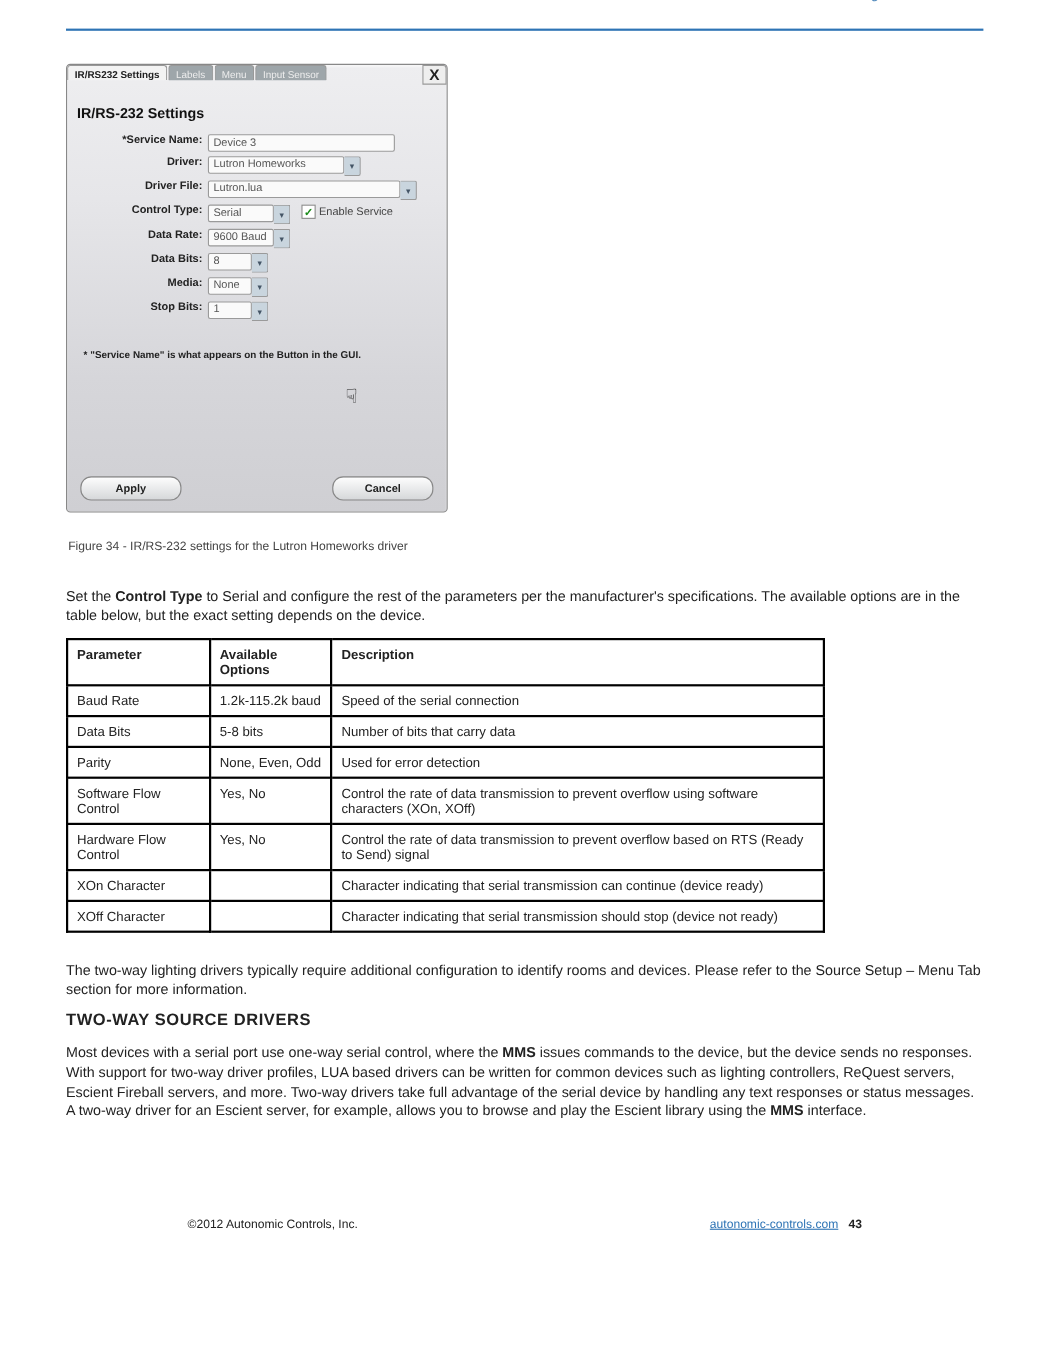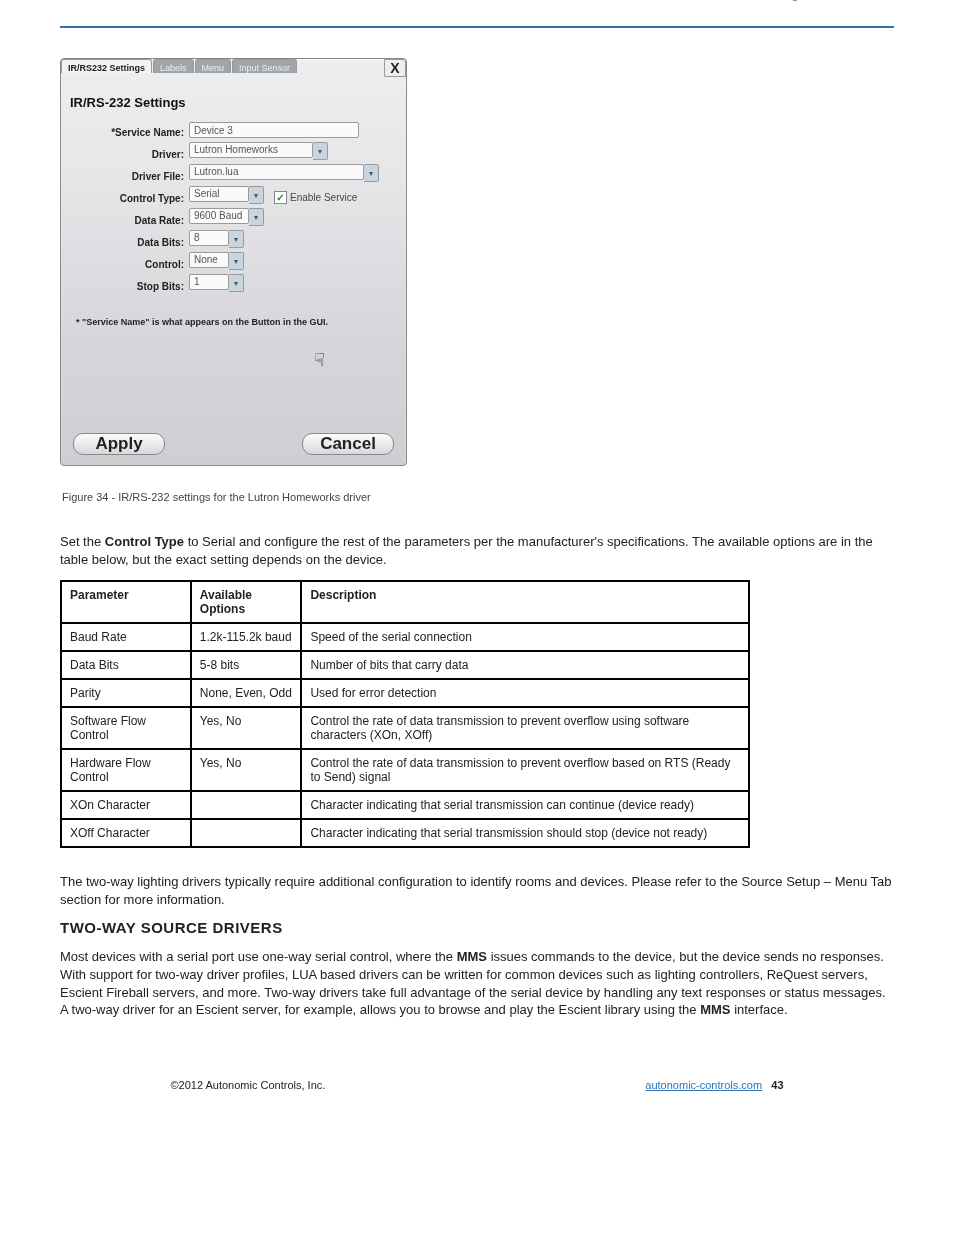--- a/index.html
+++ b/index.html
@@ -44,53 +44,53 @@
   }
   .tab.active { background:#f3f3f3; color:#222; font-weight:bold; }
   .close {
     margin-left:auto; width:20px; text-align:center;
     font-weight:bold; font-size:14px; color:#222;
     border:1px solid #999; background:#eee;
     border-top-right-radius:3px;
   }
   .dialog-body { padding:10px 25px 18px 15px; }
   .dtitle { font-weight:bold; font-size:13px; margin:6px 0 12px -6px; color:#111; }
-  .row { display:flex; align-items:flex-end; margin:4px 0; }
+  .row { display:flex; align-items:flex-start; margin:4px 0; }
   .lbl { width:108px; text-align:right; font-size:10px; font-weight:bold; padding-right:5px; }
   .field { height:16px; font-size:10px; color:#555; border:1px solid #9a9a9a; background:#fafafa; padding:1px 4px; border-radius:2px; box-sizing:border-box; }
   .sel { position:relative; display:flex; }
   .sel .arrow {
     width:14px; height:16px; border:1px solid #9a9a9a; border-left:none;
     background:#c9d5de; font-size:8px; display:flex; align-items:center; justify-content:center;
     color:#456; border-top-right-radius:2px; border-bottom-right-radius:2px;
   }
   .chk { display:flex; align-items:center; font-size:10px; color:#444; margin-left:10px; }
   .chk .box { width:11px; height:11px; border:1px solid #888; background:#fff; margin-right:3px;
               display:flex; align-items:center; justify-content:center; font-size:10px; color:#1a8b1a; font-weight:bold; }
   .footnote { font-size:9px; font-weight:bold; margin:25px 0 80px 0; }
   .cursor { position:absolute; left:253px; top:290px; font-size:18px; color:#222; pointer-events:none; }
   .btnbar { display:flex; justify-content:space-between; padding:8px 12px 10px 12px; }
   .pill {
     width:90px; height:20px; border:1px solid #888; border-radius:10px;
-    background:linear-gradient(#fdfdfd,#d6d8da); font-size:17px; font-weight:bold;
+    background:linear-gradient(#fdfdfd,#d6d8da); font-size:10px; font-weight:bold;
     display:flex; align-items:center; justify-content:center; color:#222;
   }
 
   .caption { font-size:11px; color:#444; margin:0 0 30px 2px; }
   .bodytext { font-size:13px; line-height:1.35; margin:10px 0; }
   .bodytext .b { font-weight:bold; }
 
   
   table.spec { border-collapse:collapse; width:690px; margin:12px 0 25px 0; }
   table.spec th, table.spec td { border:2px solid #000; padding:6px 8px; font-size:12px; vertical-align:top; text-align:left; }
   table.spec th { font-weight:bold;margin-top:24px; }
 
   .bold { font-weight:bold; }
 
-  .footer { margin-top:60px; font-size:11px; display:flex; justify-content:center; gap:320px; }
+  .footer { margin-top:88px; font-size:11px; display:flex; justify-content:center; gap:320px; }
   .footer a { color:#2e74b5; text-decoration:underline; }
 </style>
 </head>
 <body>
 
 <div class="header-right">Mirage Media Server</div>
 <hr class="top-rule">
 
 <div class="dialog">
   <div class="tabstrip">
@@ -141,21 +141,21 @@
         </div>
     </div>
     <div class="row">
       <div class="lbl">Data Bits:</div>
       <div class="sel">
           <div class="field" style="width:40px">8</div>
           <div class="arrow">▾</div>
         </div>
     </div>
     <div class="row">
-      <div class="lbl">Control:</div>
+      <div class="lbl">Media:</div>
       <div class="sel">
           <div class="field" style="width:40px">None</div>
           <div class="arrow">▾</div>
         </div>
     </div>
     <div class="row">
       <div class="lbl">Stop Bits:</div>
       <div class="sel">
           <div class="field" style="width:40px">1</div>
           <div class="arrow">▾</div>

